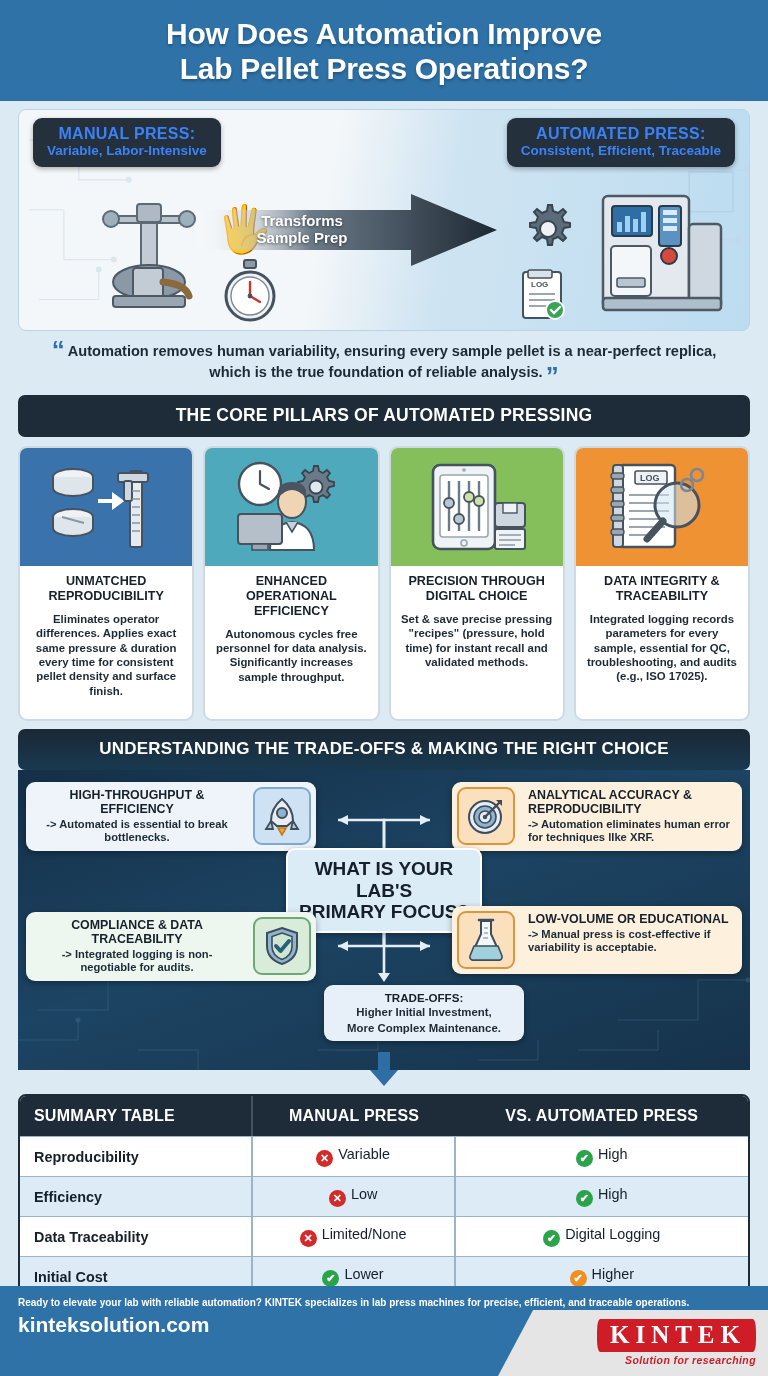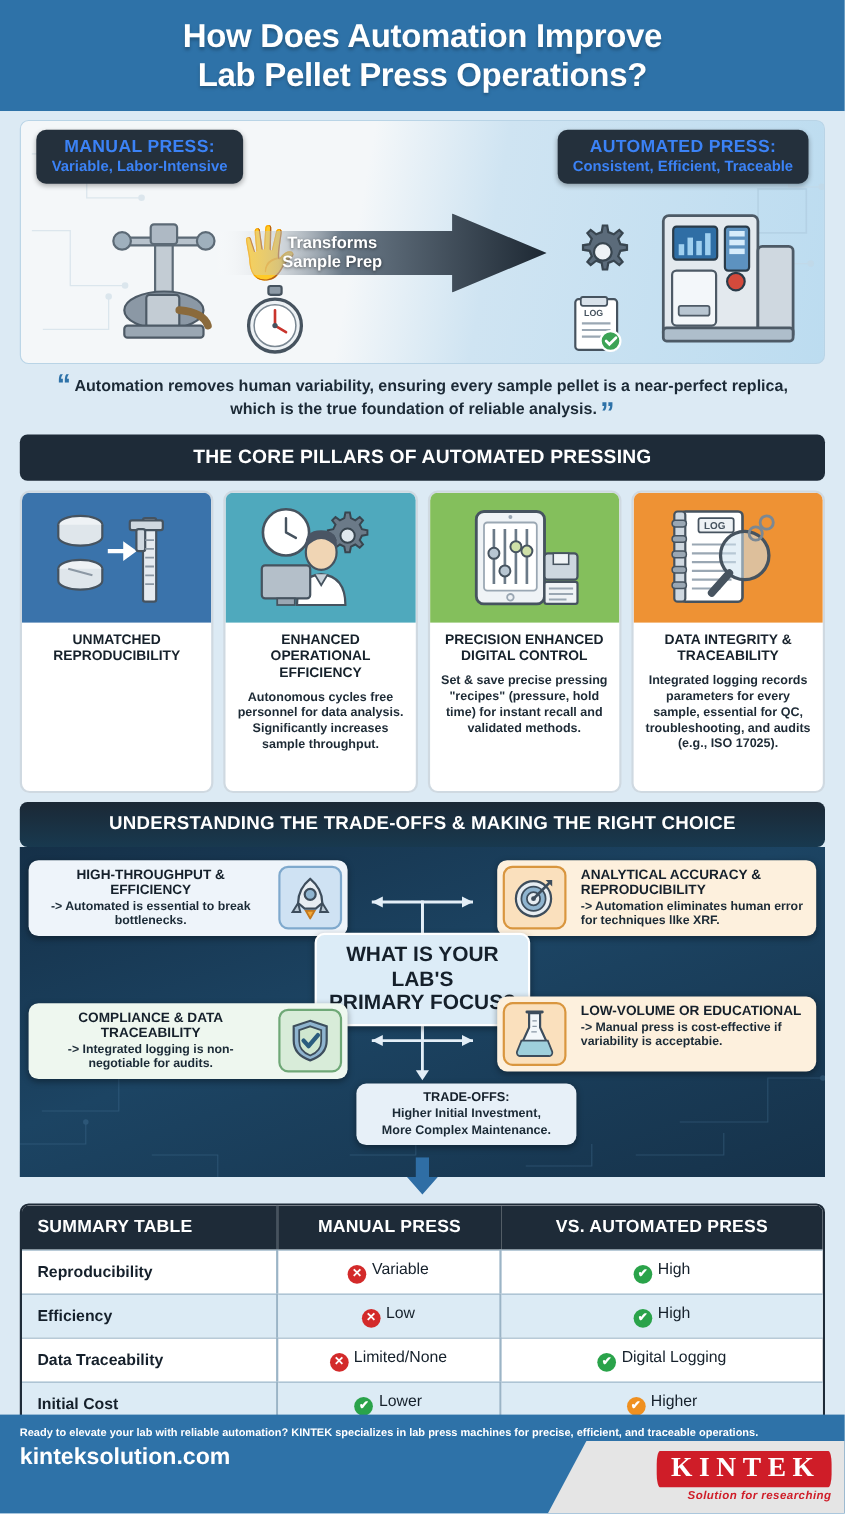--- a/index.html
+++ b/index.html
@@ -497,20 +497,21 @@
           <path d="M86,32 h8"></path>
             <path d="M86,40 h8"></path>
             <path d="M86,48 h8"></path>
             <path d="M86,56 h8"></path>
             <path d="M86,64 h8"></path>
             <path d="M86,72 h8"></path>
         </g>
       </svg>
     </div>
     <div class="ptitle">UNMATCHED REPRODUCIBILITY</div>
+    <div class="pbody">Eliminates operator differences. Applies exact same pressure &amp; duration every time for consistent pellet density and surface finish.</div>
   </div>
 
   <div class="pillar">
     <div class="icon-head" style="background:#4fa9bd">
       <svg width="122" height="98" viewBox="0 0 122 98">
         <circle cx="30" cy="26" r="21" fill="#fff" stroke="#46535f" stroke-width="2.4"></circle>
         <path d="M30,26 V13 M30,26 L39,31" stroke="#46535f" stroke-width="2.2" stroke-linecap="round"></path>
         <g fill="#6b7a88" stroke="#38454f" stroke-width="1.8">
           <path d="M84,8 l4,0 1,5 4,2 4,-3 3,3 -3,4 2,4 5,1 0,4 -5,1 -2,4 3,4 -3,3 -4,-3 -4,2 -1,5 -4,0 -1,-5 -4,-2 -4,3 -3,-3 3,-4 -2,-4 -5,-1 0,-4 5,-1 2,-4 -3,-4 3,-3 4,3 4,-2 Z"></path>
         </g>
@@ -547,21 +548,21 @@
         <rect x="76" y="44" width="30" height="24" rx="3" fill="#cdd7df" stroke="#46535f" stroke-width="2"></rect>
         <rect x="84" y="44" width="14" height="10" fill="#eff3f6" stroke="#46535f" stroke-width="1.4"></rect>
         <rect x="76" y="70" width="30" height="20" rx="2" fill="#eff3f6" stroke="#46535f" stroke-width="2"></rect>
         <g stroke="#9aa7b3" stroke-width="1.8">
             <path d="M80,76 h22"></path>
             <path d="M80,81 h22"></path>
             <path d="M80,86 h16"></path>
           </g>
       </svg>
     </div>
-    <div class="ptitle">PRECISION ENHANCED DIGITAL CONTROL</div>
+    <div class="ptitle">PRECISION THROUGH DIGITAL CHOICE</div>
     <div class="pbody">Set &amp; save precise pressing "recipes" (pressure, hold time) for instant recall and validated methods.</div>
   </div>
 
   <div class="pillar">
     <div class="icon-head" style="background:#ee9234">
       <svg width="118" height="96" viewBox="0 0 118 96">
         <rect x="16" y="6" width="56" height="82" rx="4" fill="#fff" stroke="#46535f" stroke-width="2.4"></rect>
         <rect x="10" y="6" width="10" height="82" rx="3" fill="#cfd8e0" stroke="#46535f" stroke-width="2"></rect>
         <g fill="#9aa7b3" stroke="#46535f" stroke-width="1.4">
           <rect x="8" y="14" width="13" height="6" rx="3"></rect>

